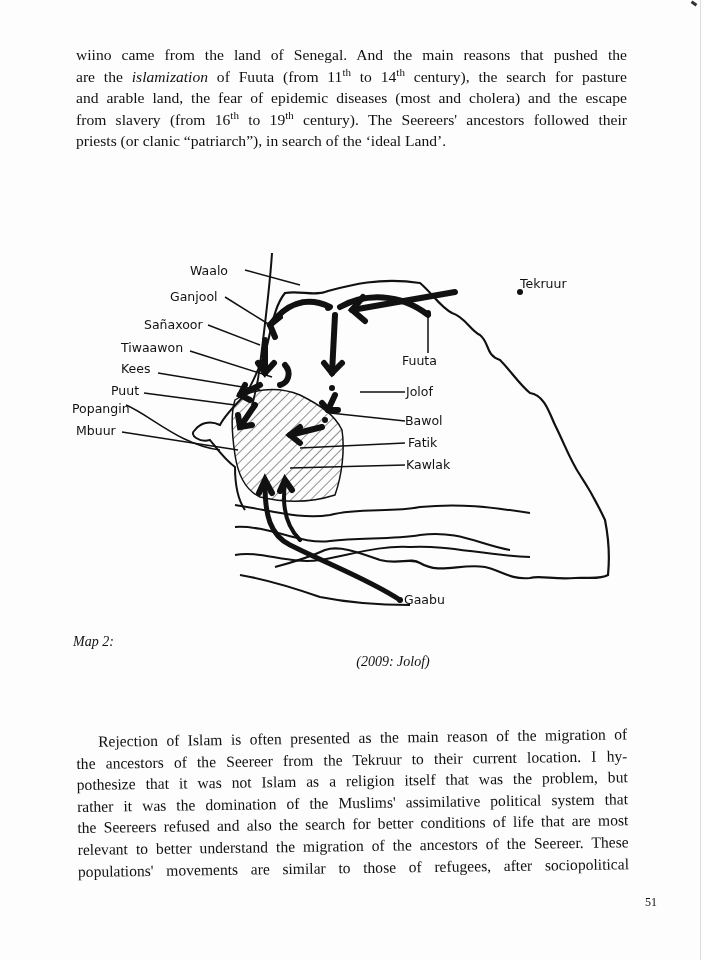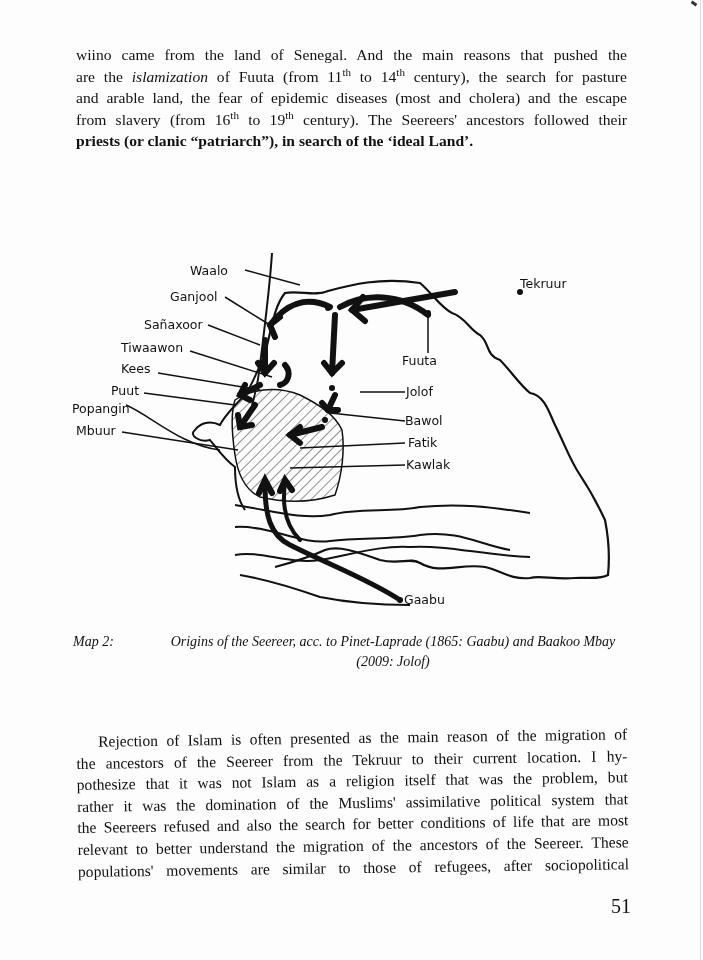--- a/index.html
+++ b/index.html
@@ -5,33 +5,33 @@
   html, body { margin: 0; padding: 0; }
   body {
     width: 703px; height: 960px; background: #fdfdfd; position: relative; overflow: hidden;
     font-family: "Liberation Serif", serif; color: #111;
   }
   .para {
     position: absolute; left: 76px; width: 551px; font-size: 15.6px; line-height: 21.6px;
     text-align: justify; margin: 0;
   }
   .para .line { display: block; text-align: justify; text-align-last: justify; white-space: nowrap; }
-  .para .line.last { text-align-last: left; font-weight: bold; }
+  .para .line.last { text-align-last: left; }
   #p1 { top: 44px; }
   #p2 { top: 731px; transform: rotate(-0.8deg); transform-origin: left top; }
   .indent { padding-left: 22px; }
   sup { font-size: 11px; vertical-align: 6px; line-height: 0; }
   #map { position: absolute; left: 60px; top: 245px; width: 600px; height: 370px; }
   #map text { font-family: "DejaVu Sans", sans-serif; font-size: 12.5px; fill: #111; }
   .caption {
     position: absolute; top: 632px; font-style: italic; font-size: 14px; line-height: 20px; text-align: center;
   }
   #cap-label { left: 73px; }
   #cap-text { left: 148px; width: 490px; }
-  #page-number { position: absolute; left: 611px; top: 895px; font-size: 20px; }
+  #page-number { position: absolute; left: 645px; top: 895px; font-size: 12px; }
   #corner-mark { position: absolute; right: 6px; top: 2px; width: 6px; height: 3px; background: #333; transform: rotate(35deg); }
   #edge-line { position: absolute; right: 2px; top: 0; width: 1px; height: 960px; background: #ddd; }
 </style>
 </head>
 <body>
 
 <div id="edge-line"></div>
 <div id="corner-mark"></div>
 
 <div class="para" id="p1">
@@ -121,21 +121,21 @@
   <text x="342" y="120">Fuuta</text>
   <text x="346" y="151">Jolof</text>
   <text x="345" y="180">Bawol</text>
   <text x="348" y="202">Fatik</text>
   <text x="346" y="224">Kawlak</text>
   <text x="344" y="359">Gaabu</text>
 </svg>
 
 <div class="caption" id="cap-label">Map 2:</div>
 <div class="caption" id="cap-text">
-  <span>Origins of the Seereer, acc. to Pinet-Laprade (1865: Gaabu) and Baakoo Mbay</span><br>
+  <br>
   <span>(2009: Jolof)</span>
 </div>
 
 <div class="para" id="p2">
   <span class="line indent">Rejection of Islam is often presented as the main reason of the migration of</span>
   <span class="line">the ancestors of the Seereer from the Tekruur to their current location. I hy-</span>
   <span class="line">pothesize that it was not Islam as a religion itself that was the problem, but</span>
   <span class="line">rather it was the domination of the Muslims' assimilative political system that</span>
   <span class="line">the Seereers refused and also the search for better conditions of life that are most</span>
   <span class="line">relevant to better understand the migration of the ancestors of the Seereer. These</span>

